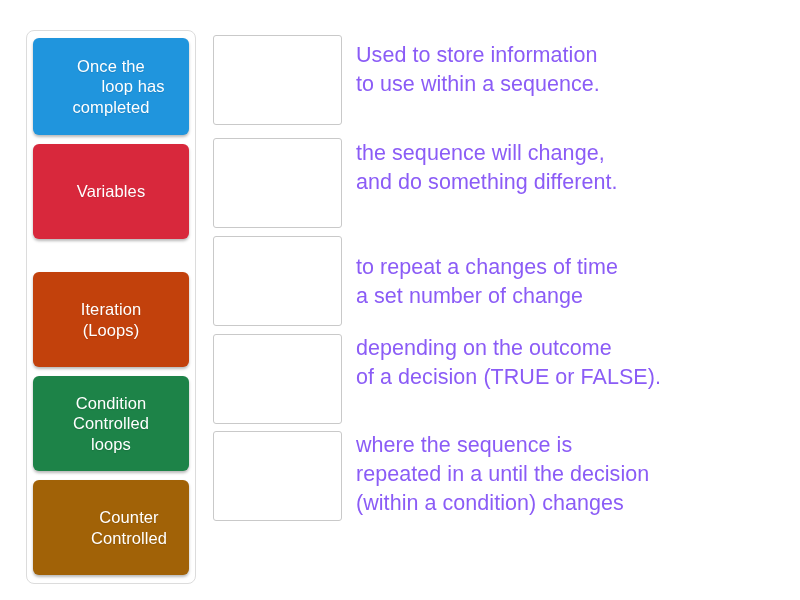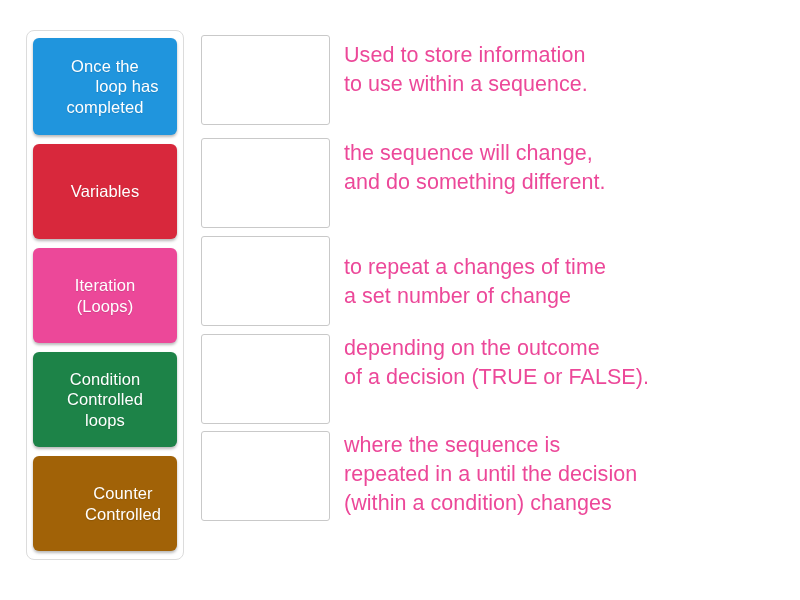--- a/index.html
+++ b/index.html
@@ -20,21 +20,21 @@
     width: 800px;
     height: 600px;
     box-sizing: border-box;
     display: flex;
     align-items: flex-start;
     padding: 30px 0 0 26px;
   }
 
   
   .tile-tray {
-    width: 158px;
+    width: 170px;
     box-sizing: border-box;
     border: 1px solid #dcdcdc;
     border-radius: 8px;
     background: #ffffff;
     padding: 7px 6px 8px 6px;
     display: flex;
     flex-direction: column;
     gap: 9px;
     flex: 0 0 auto;
   }
@@ -86,21 +86,21 @@
     border-radius: 3px;
     background: #ffffff;
     flex: 0 0 auto;
     cursor: pointer;
   }
 
   .answer-text {
     margin-left: 14px;
     font-size: 21.5px;
     line-height: 1.36;
-    color: #ec4899;
+    color: #8b5cf6;
     display: flex;
     flex-direction: column;
     justify-content: center;
     min-height: 90px;
     padding-top: 1px;
     letter-spacing: .05px;
   }
   .answer-text .ln { white-space: pre; display: block; }
 
   
@@ -121,21 +121,21 @@
           <span style="display: block;">Once the</span>
           <span style="display: block; margin-left: 44px;">loop has</span>
           <span style="display: block;">completed</span>
         </div>
       </div>
     <div class="tile tile-1" style="background: rgb(216, 40, 60);">
         <div>
           <span style="display: block;">Variables</span>
         </div>
       </div>
-    <div class="tile tile-2" style="background: #ec4899;">
+    <div class="tile tile-2" style="background: #c2410c; margin-top: 24px;">
         <div>
           <span style="display: block;">Iteration</span>
           <span style="display: block;">(Loops)</span>
         </div>
       </div>
     <div class="tile tile-3" style="background: rgb(29, 131, 72);">
         <div>
           <span style="display: block;">Condition</span>
           <span style="display: block;">Controlled</span>
           <span style="display: block;">loops</span>

